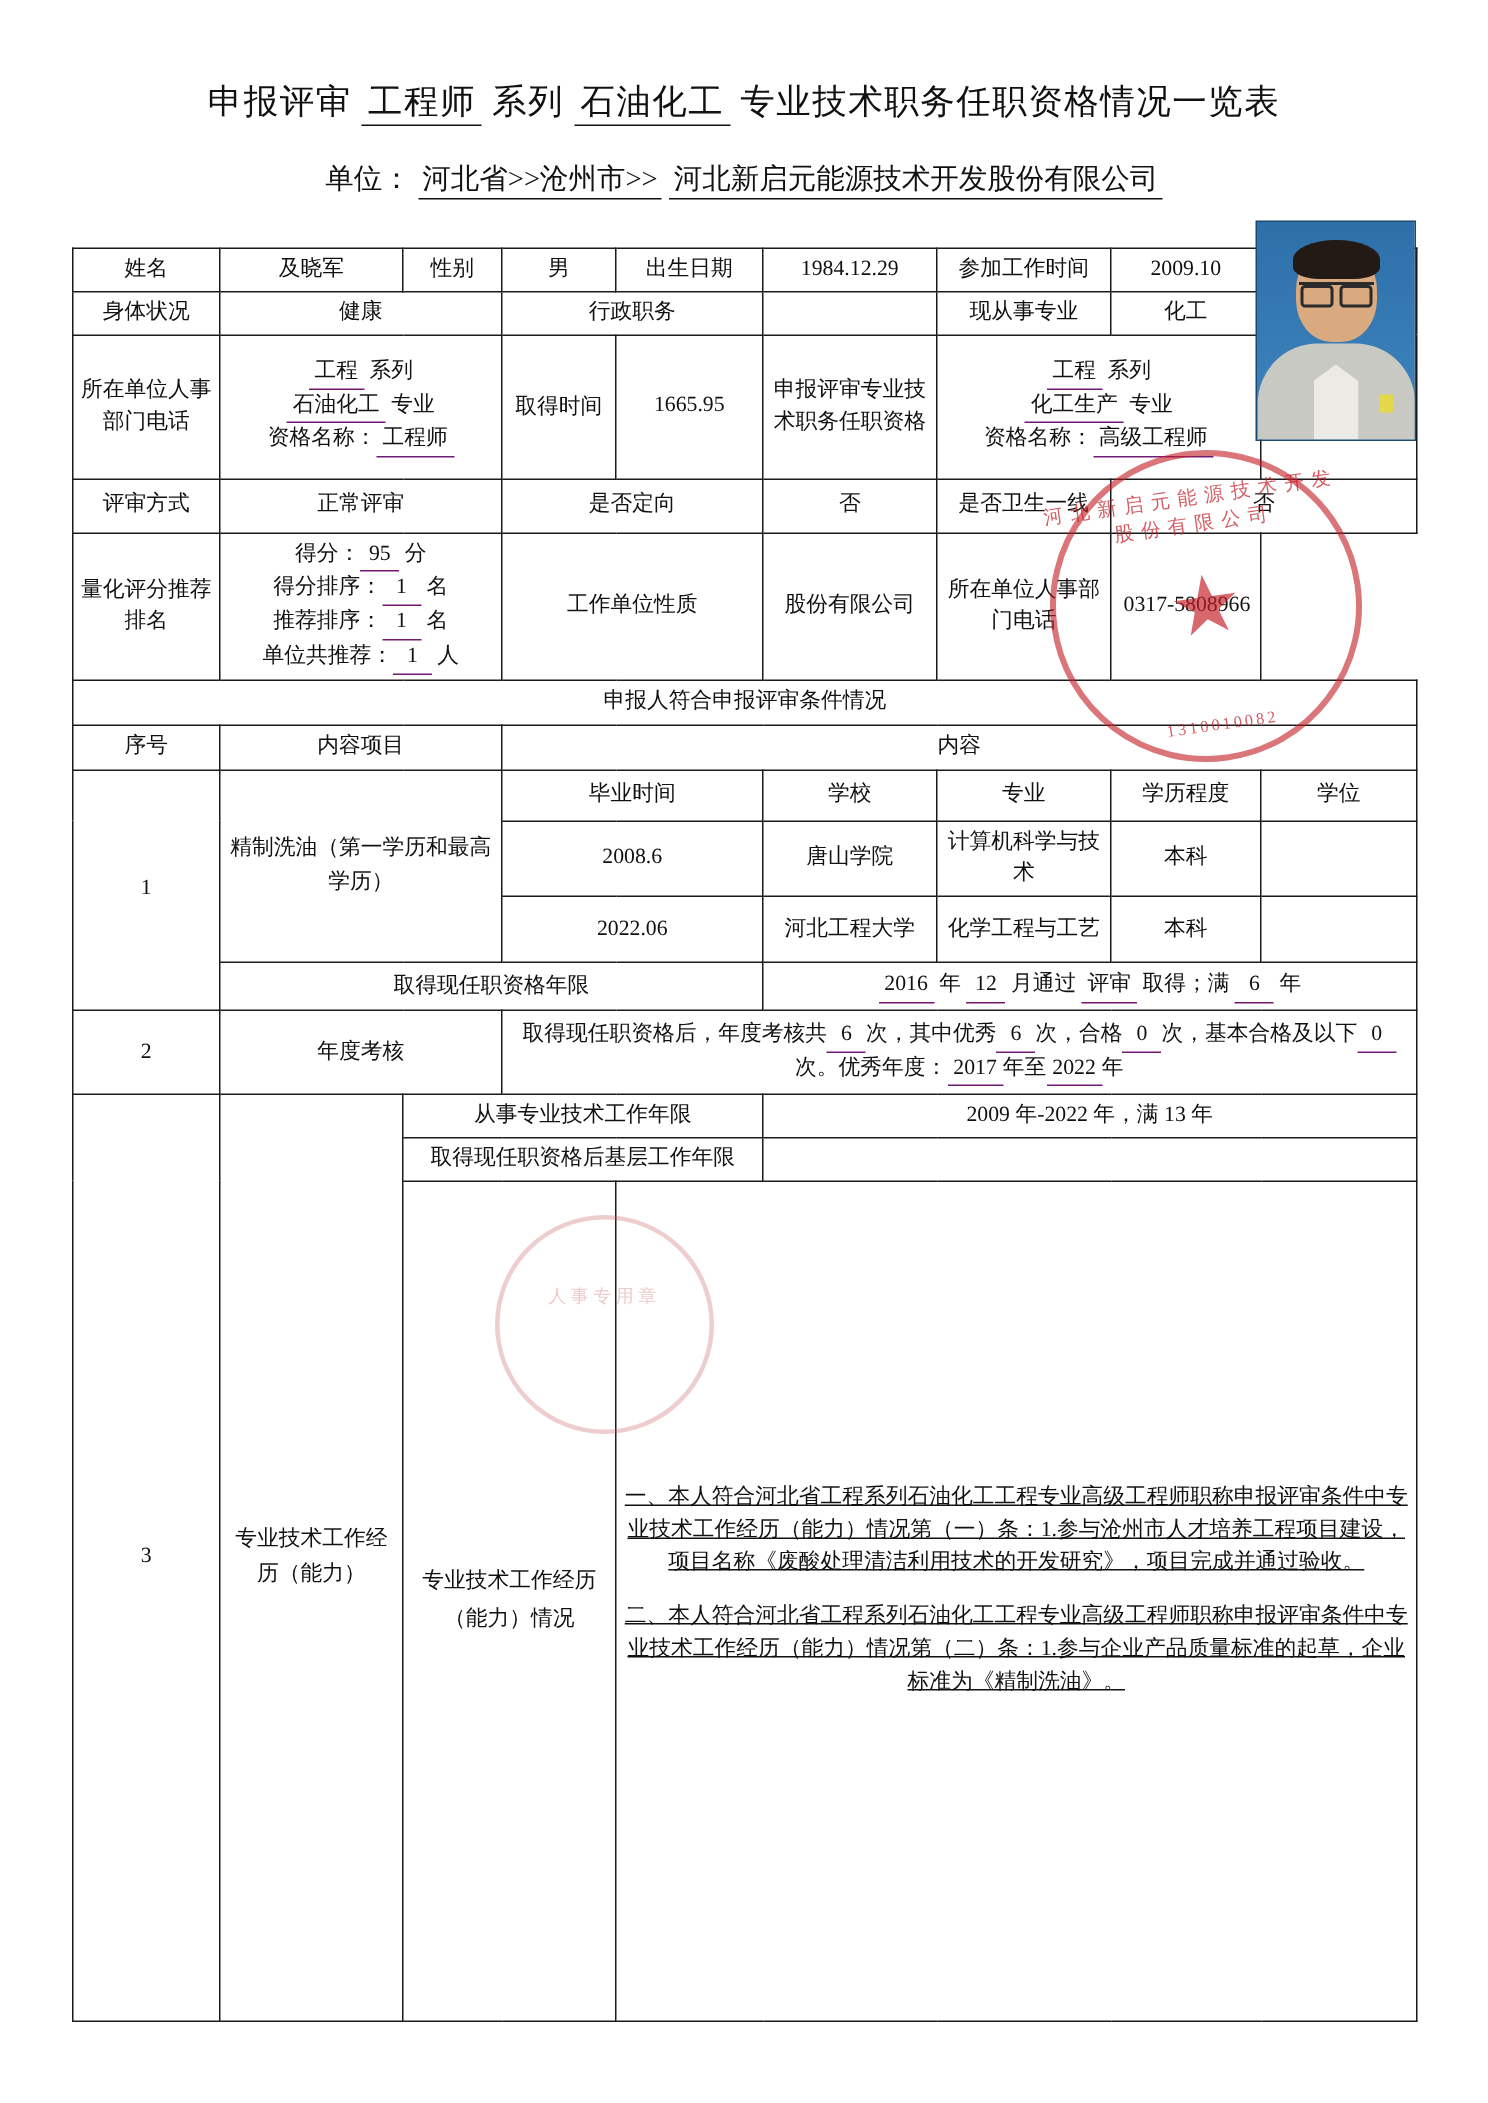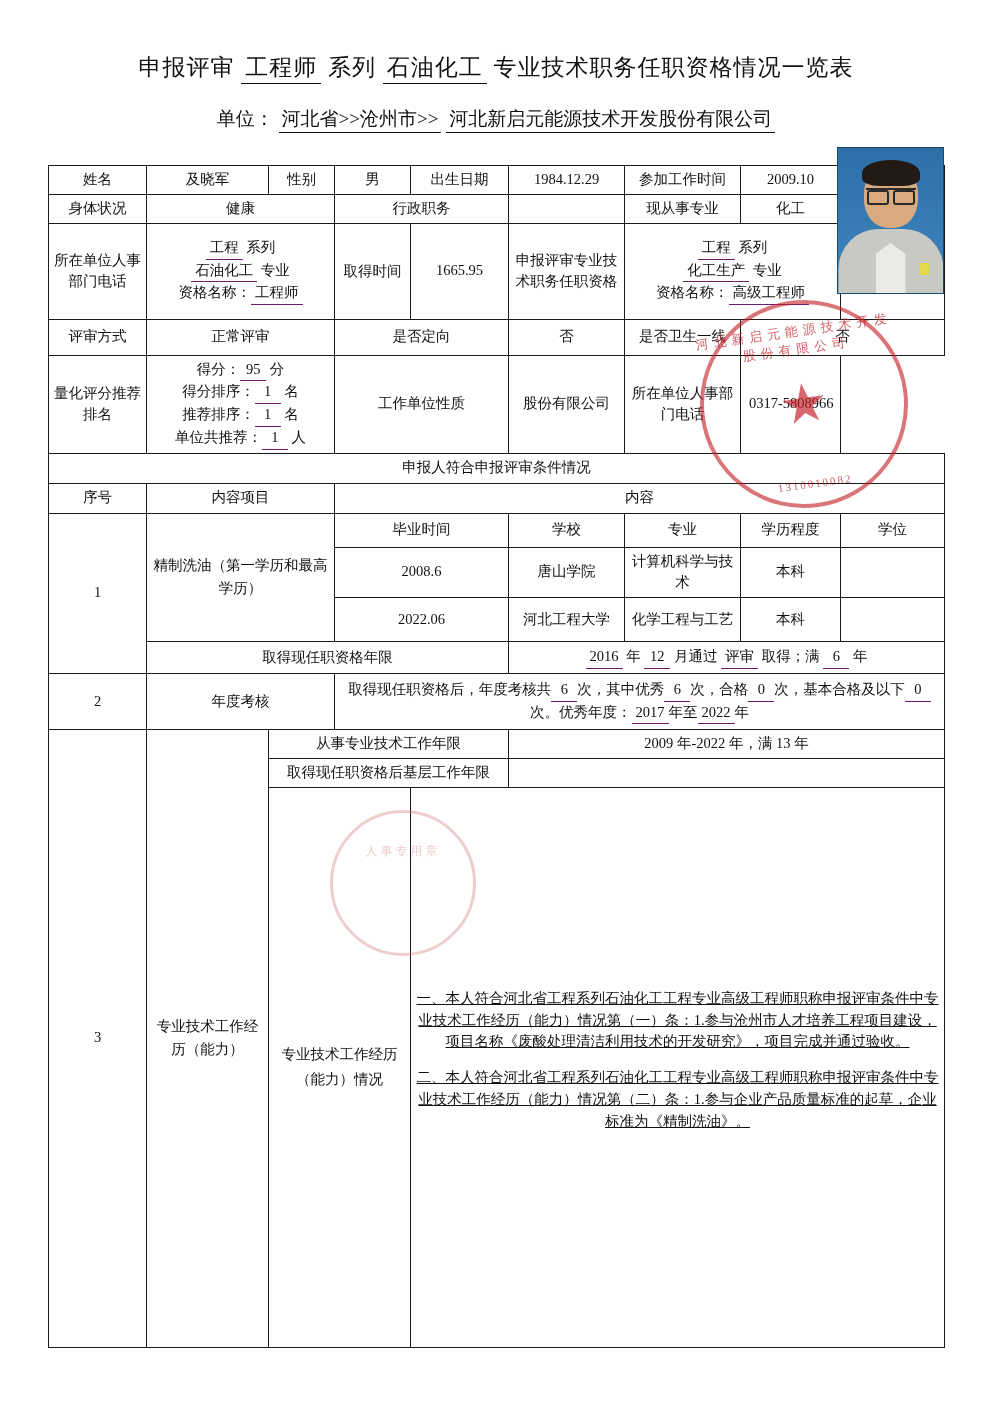--- a/index.html
+++ b/index.html
@@ -188,21 +188,21 @@
     left: 330px;
     top: 810px;
     width: 140px;
     height: 140px;
     border: 3px solid rgba(200, 90, 95, 0.30);
     border-radius: 50%;
     pointer-events: none;
   }
   .seal2 .t {
     position: absolute;
-    left: 0; right: 0; top: 30px;
+    left: 0; right: 0; top: 43px;
     text-align: center;
     color: rgba(200, 90, 95, 0.33);
     font-size: 12px;
     letter-spacing: 3px;
   }
   .exp-para { margin: 0 0 14px 0; text-decoration: underline; }
   .exp-wrap {
     text-align: left;
     padding: 10px 14px 10px 14px;
     line-height: 1.85;

